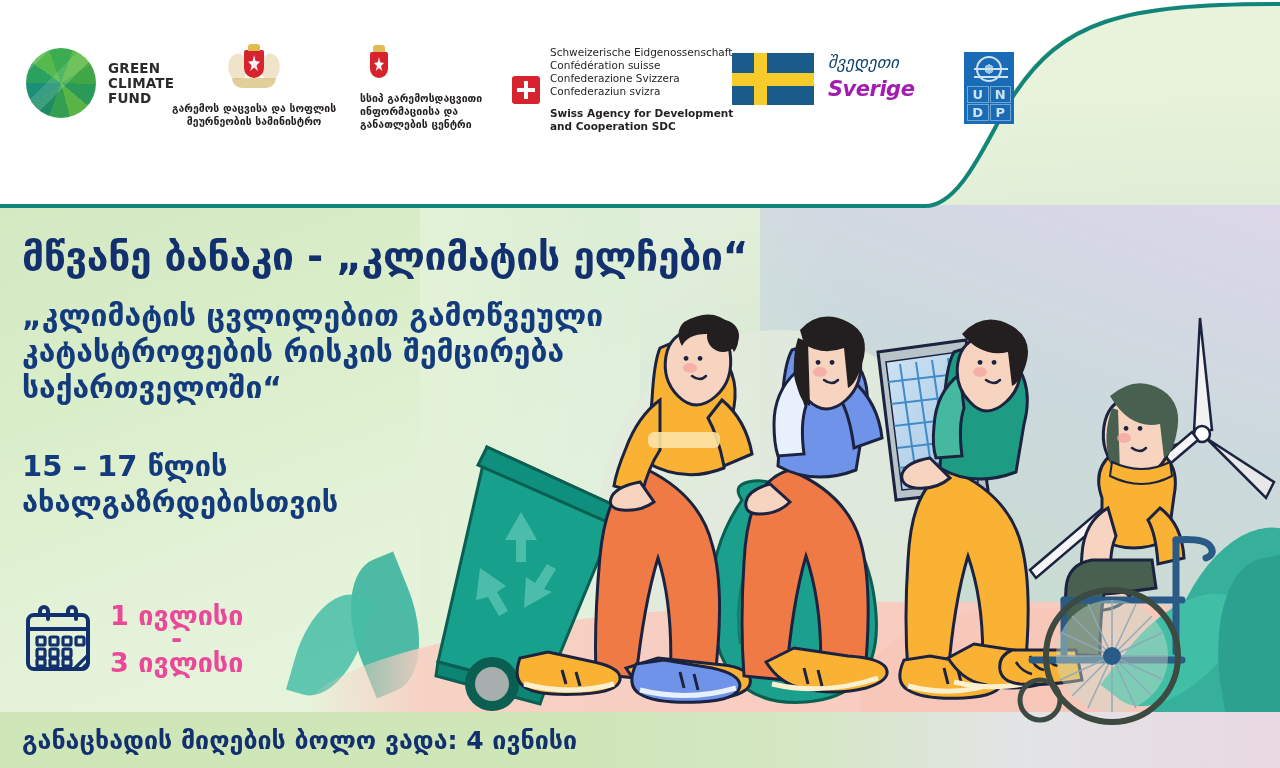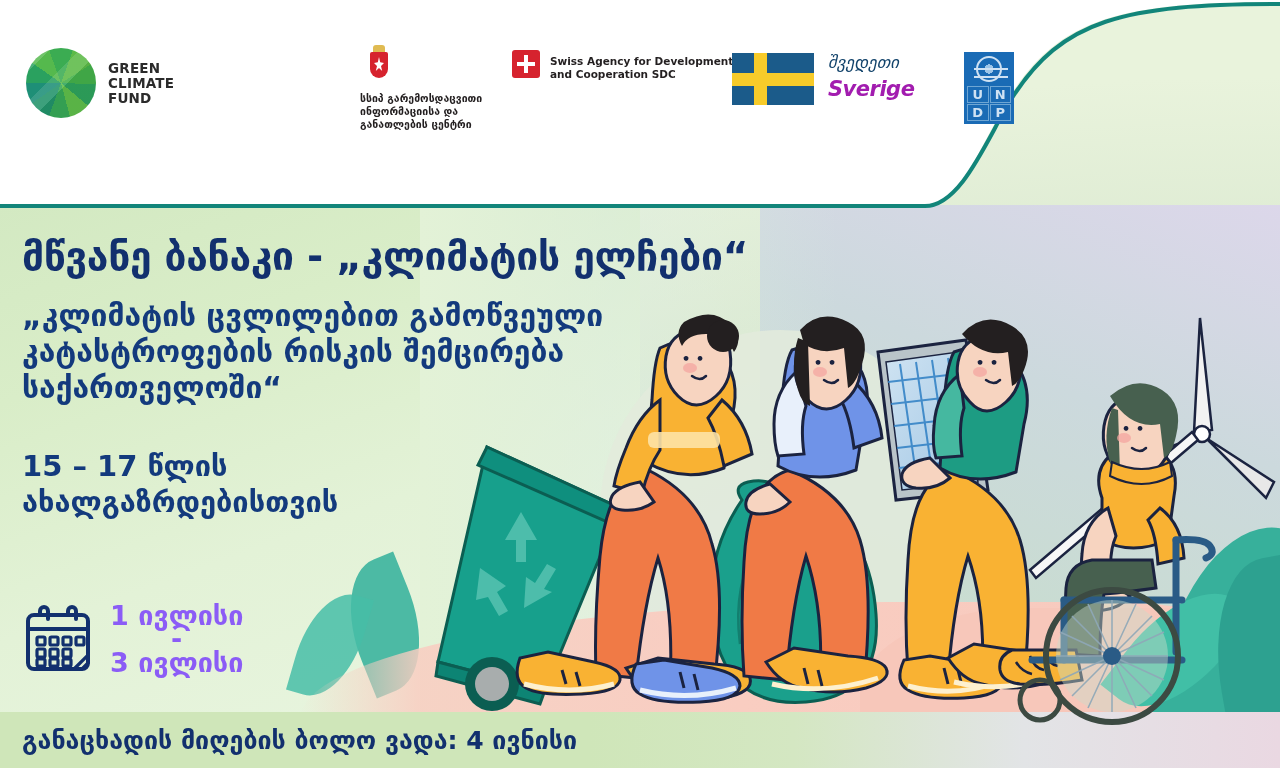--- a/index.html
+++ b/index.html
@@ -146,21 +146,21 @@
   .subtitle{
     position:absolute; left:22px; top:298px; width:680px;
     font-size:30px; font-weight:700; color:#133a7d; line-height:36px;
   }
   .ages{
     position:absolute; left:22px; top:448px; width:480px;
     font-size:29px; font-weight:700; color:#133a7d; line-height:36px;
   }
   .datebox{ position:absolute; left:22px; top:600px; display:flex; align-items:center; }
   .cal-icon{ width:72px; height:72px; }
-  .dates{ margin-left:16px; font-size:27px; font-weight:700; color:#8b5cf6; line-height:31px; }
+  .dates{ margin-left:16px; font-size:27px; font-weight:700; color:#ec4899; line-height:31px; }
   .dates .dash{ text-align:center; line-height:16px; }
   .deadline{
     position:absolute; left:22px; bottom:12px;
     font-size:25px; font-weight:700; color:#12306e; line-height:30px;
   }
 
   
   .illus{ position:absolute; left:0; top:0; width:1280px; height:768px; pointer-events:none; }
 </style>
 </head>
@@ -331,34 +331,49 @@
 
     <div class="logo gcf">
       <div class="globe"></div>
       <div class="txt">
         <div>GREEN</div>
         <div>CLIMATE</div>
         <div>FUND</div>
       </div>
     </div>
 
+    <div class="logo moe">
+      <div class="crest">
+        <div class="lionL"></div>
+          <div class="lionR"></div>
+        <div class="base"></div>
+        <div class="shield"></div>
+          <div class="crown"></div>
+      </div>
+      <div class="ka-cap" style="white-space:pre-line">გარემოს დაცვისა და სოფლის
+მეურნეობის სამინისტრო</div>
+    </div>
 
     <div class="logo eiec">
       <div class="crest2">
         <div class="sh"></div>
           <div class="cr"></div>
       </div>
       <div class="ka-cap" style="text-align:left;margin-top:4px;white-space:pre-line">სსიპ გარემოსდაცვითი
 ინფორმაციისა და
 განათლების ცენტრი</div>
     </div>
 
     <div class="logo swiss">
       <div class="flag"></div>
       <div class="lines">
+        <div class="l1" style="white-space:pre-line">Schweizerische Eidgenossenschaft
+Confédération suisse
+Confederazione Svizzera
+Confederaziun svizra</div>
         <div class="l2" style="white-space:pre-line">Swiss Agency for Development
 and Cooperation SDC</div>
       </div>
     </div>
 
     <div class="logo sweden">
       <div class="sw-flag"></div>
       <div class="sw-txt">
         <div class="sw-ka">შვედეთი</div>
         <div class="sw-en">Sverige</div>

